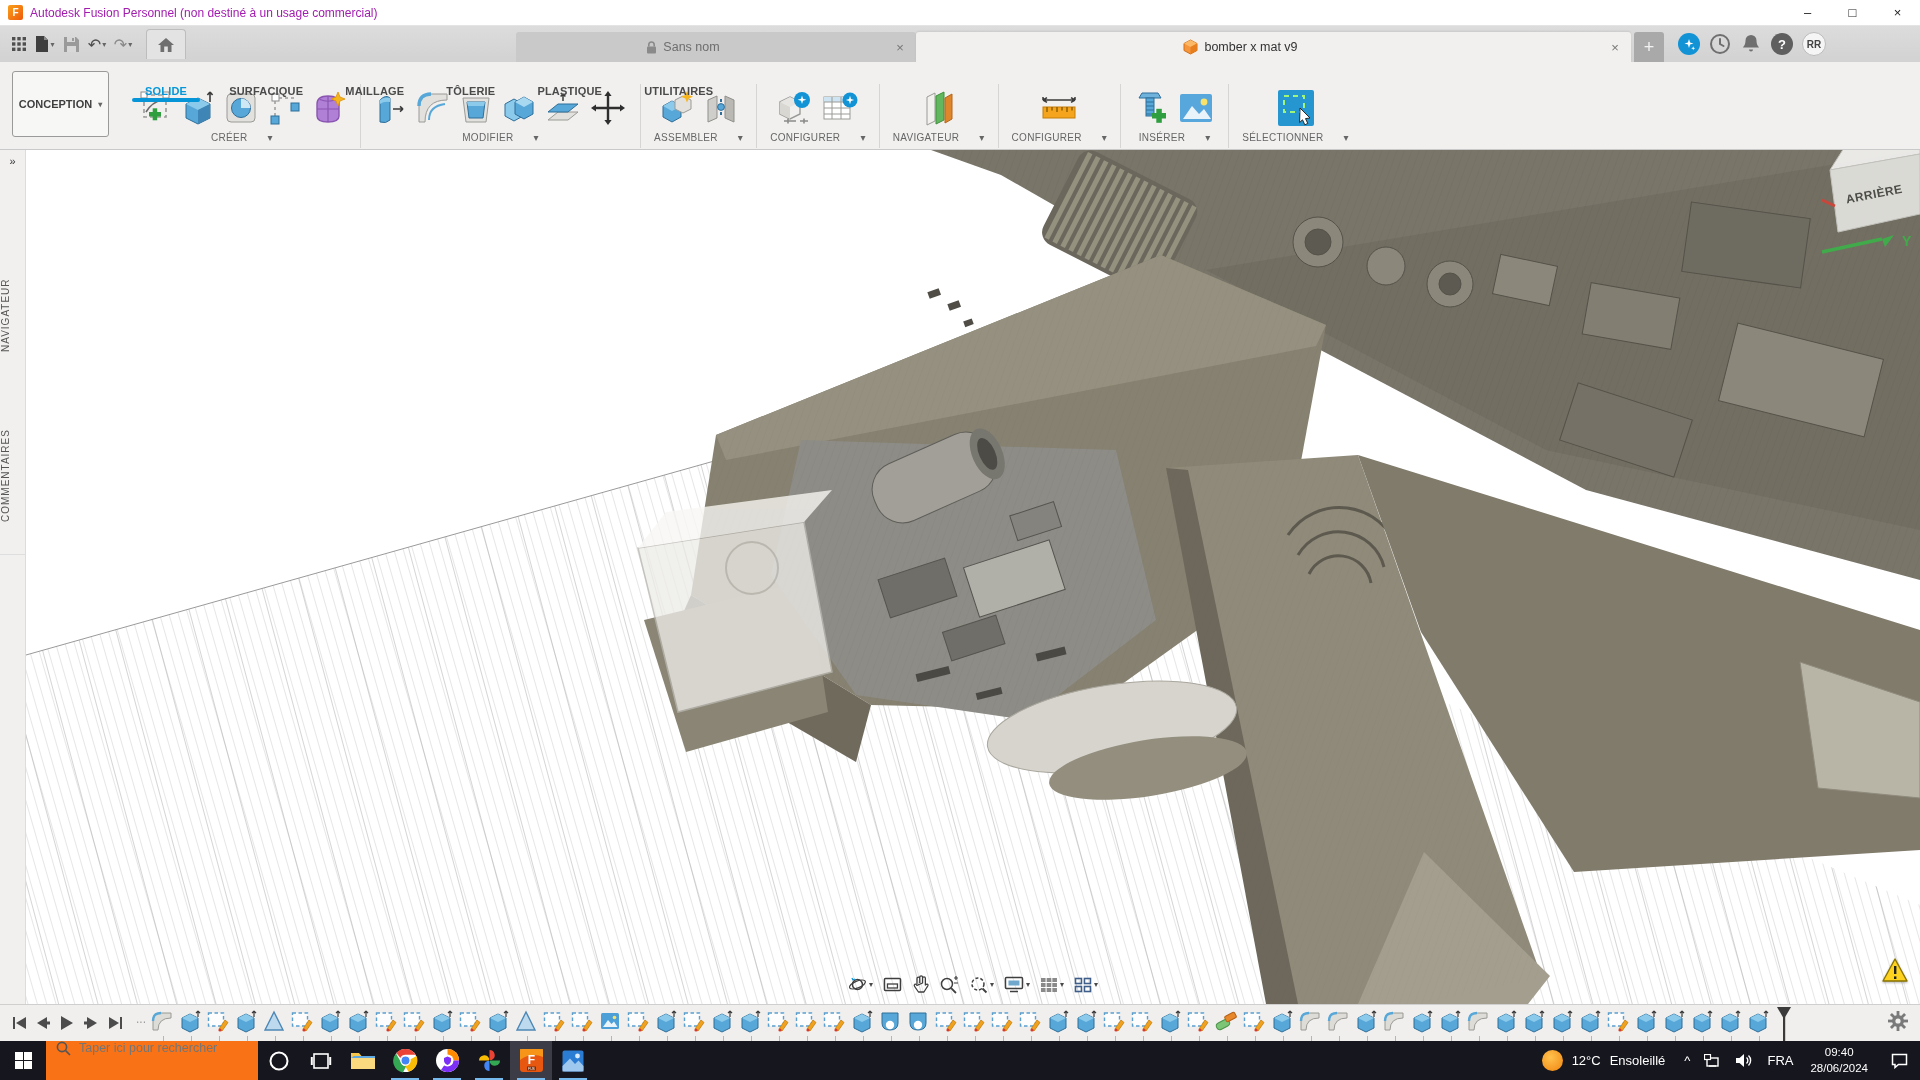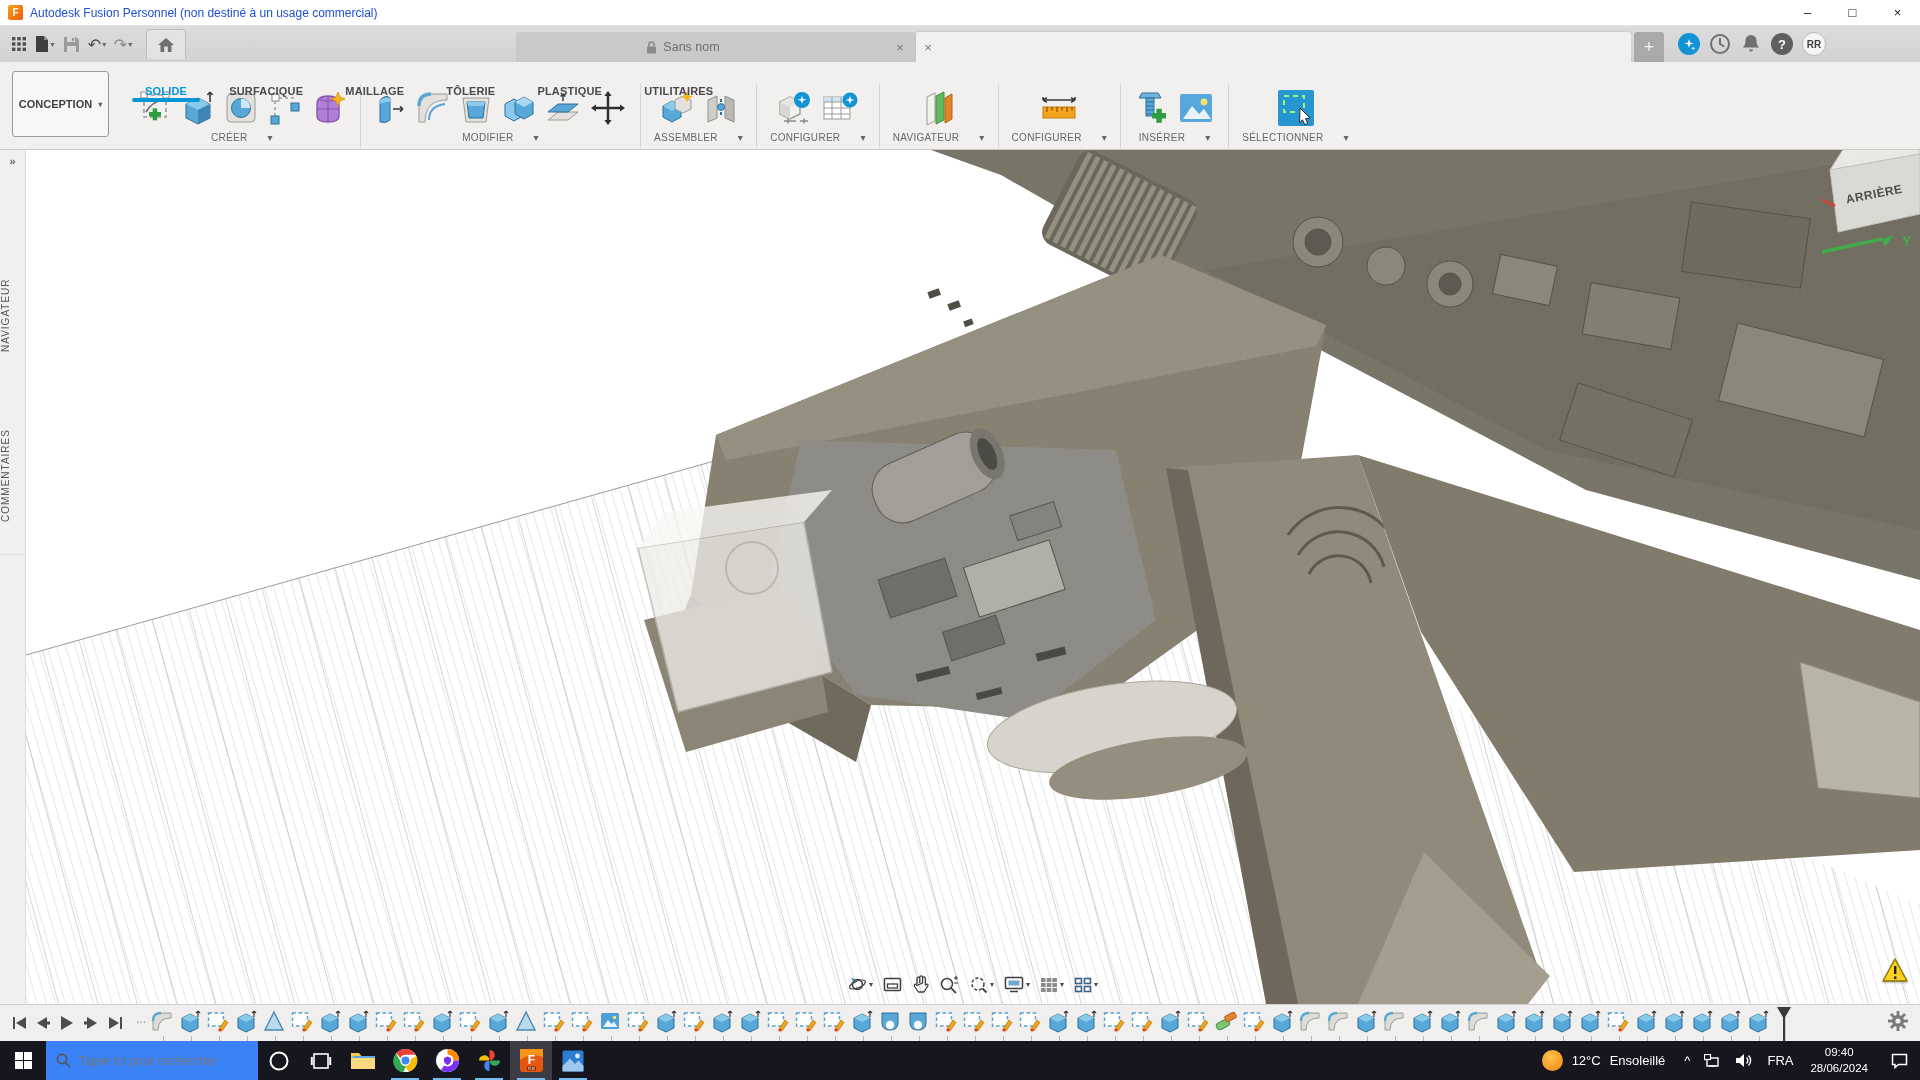--- a/index.html
+++ b/index.html
@@ -2,21 +2,21 @@
 <html><head>
 <meta charset="utf-8">
 <style>
   * { margin:0; padding:0; box-sizing:border-box; }
   html,body { width:1920px; height:1080px; overflow:hidden; font-family:"Liberation Sans", sans-serif; background:#fff; }
   .app { position:relative; width:1920px; height:1080px; }
 
   
   .titlebar { height:26px; background:#ffffff; display:flex; align-items:center; border-bottom:1px solid #e4e4e4; }
   .fusion-logo { width:15px; height:15px; margin:0 7px 0 8px; background:linear-gradient(135deg,#f9a01b,#ef5a0a); border-radius:2px; color:#fff; font-size:10px; font-weight:bold; display:flex; align-items:center; justify-content:center; }
-  .title-text { font-size:12px; color:#1d4ed8; }
+  .title-text { font-size:12px; color:#a21caf; }
   .win-controls { margin-left:auto; display:flex; height:100%; }
   .win-btn { width:45px; height:100%; display:flex; align-items:center; justify-content:center; font-size:13px; color:#222; cursor:pointer; }
 
   
   .appbar { height:36px; background:linear-gradient(#dcdcdc,#d2d2d2); display:flex; align-items:flex-end; }
   .qa { display:flex; align-items:center; height:100%; padding-left:6px; }
   .qa-btn { height:26px; min-width:26px; padding:0 3px; display:flex; align-items:center; justify-content:center; color:#4f4f4f; font-size:15px; cursor:pointer; border-radius:3px; }
   .qa-btn svg { display:block; }
   .qa-caret { font-size:8px; color:#666; margin-left:1px; }
   .home-btn { background:#e3e3e3; border:1px solid #bdbdbd; border-bottom:none; height:30px; width:40px; border-radius:4px 4px 0 0; margin-left:10px; }
@@ -74,21 +74,21 @@
   .tl-strip { display:flex; align-items:flex-start; gap:4px; height:100%; padding-top:4px;
     background:repeating-linear-gradient(to right, transparent 0 13px, #b5b5b2 13px 14px, transparent 14px 28px) bottom/100% 5px no-repeat; }
   .tl-item { width:24px; height:24px; cursor:pointer; }
   .tl-marker { width:16px; height:32px; position:relative; margin-left:6px; cursor:ew-resize; }
   .tl-spacer { flex:1; }
   .tl-gear { margin-right:12px; cursor:pointer; }
 
   
   .taskbar { height:39px; background:#16161f; display:flex; align-items:stretch; color:#fff; }
   .tb-start { width:46px; display:flex; align-items:center; justify-content:center; cursor:pointer; }
-  .tb-search { width:212px; background:#3b82f6; display:flex; align-items:center; gap:8px; padding:0 10px; }
+  .tb-search { width:212px; background:#f97316; display:flex; align-items:flex-start; gap:8px; padding:0 10px; }
   .tb-search svg { flex:none; }
   .tb-search input { border:none; outline:none; font-size:12.5px; width:160px; color:#333; background:transparent; font-family:"Liberation Sans",sans-serif; }
   .tb-apps { display:flex; align-items:stretch; }
   .tb-app { width:42px; display:flex; align-items:center; justify-content:center; position:relative; cursor:pointer; }
   .tb-app.running::after { content:""; position:absolute; bottom:0; left:7px; right:7px; height:2px; background:#76b9ed; }
   .tb-app.focused { background:#3c3c46; }
   .tb-right { margin-left:auto; display:flex; align-items:center; gap:0; }
   .tb-weather { display:flex; align-items:center; gap:9px; padding:0 12px; font-size:13px; cursor:pointer; }
   .sun { width:21px; height:21px; border-radius:50%; background:radial-gradient(circle at 40% 35%,#ffc24d,#f08410); }
   .tray-ic { padding:0 7px; height:100%; display:flex; align-items:center; cursor:pointer; color:#fff; font-size:13px; }
@@ -162,20 +162,28 @@
       <span class="lab">
         <svg width="11" height="13" viewBox="0 0 11 13">
             <rect x="1" y="5.5" width="9" height="7" rx="1" fill="#8a8a8a"></rect>
             <path d="M2.8 5.5 V3.7 a2.7 2.7 0 0 1 5.4 0 V5.5" fill="none" stroke="#8a8a8a" stroke-width="1.6"></path>
           </svg>
         <span>Sans nom</span>
       </span>
       <span class="tab-close">×</span>
     </div>
     <div class="doc-tab active">
+      <span class="lab">
+        <svg width="15" height="16" viewBox="0 0 15 16">
+            <path d="M7.5 1 L14 4.5 V11.5 L7.5 15 L1 11.5 V4.5 Z" fill="#f5953c" stroke="#d56f12" stroke-width="1"></path>
+            <path d="M7.5 1 L14 4.5 L7.5 8 L1 4.5 Z" fill="#fbb968"></path>
+            <path d="M7.5 8 L14 4.5 V11.5 L7.5 15 Z" fill="#e87f1e"></path>
+          </svg>
+        <span>bomber x mat v9</span>
+      </span>
       <span class="tab-close">×</span>
     </div>
     <div class="newtab">+</div>
     <div class="bar-icons">
       <div class="round-ic" style="background:#1193d6;">
         <svg width="13" height="13" viewBox="0 0 13 13">
             <path d="M6 1 L7.1 4.4 L10.5 5.5 L7.1 6.6 L6 10 L4.9 6.6 L1.5 5.5 L4.9 4.4 Z" fill="#fff"></path>
             <path d="M10.2 8.2 l.55 1.55 L12.3 10.3 l-1.55.55 L10.2 12.4 l-.55-1.55 L8.1 10.3 l1.55-.55 Z" fill="#fff"></path>
           </svg>
       </div>

